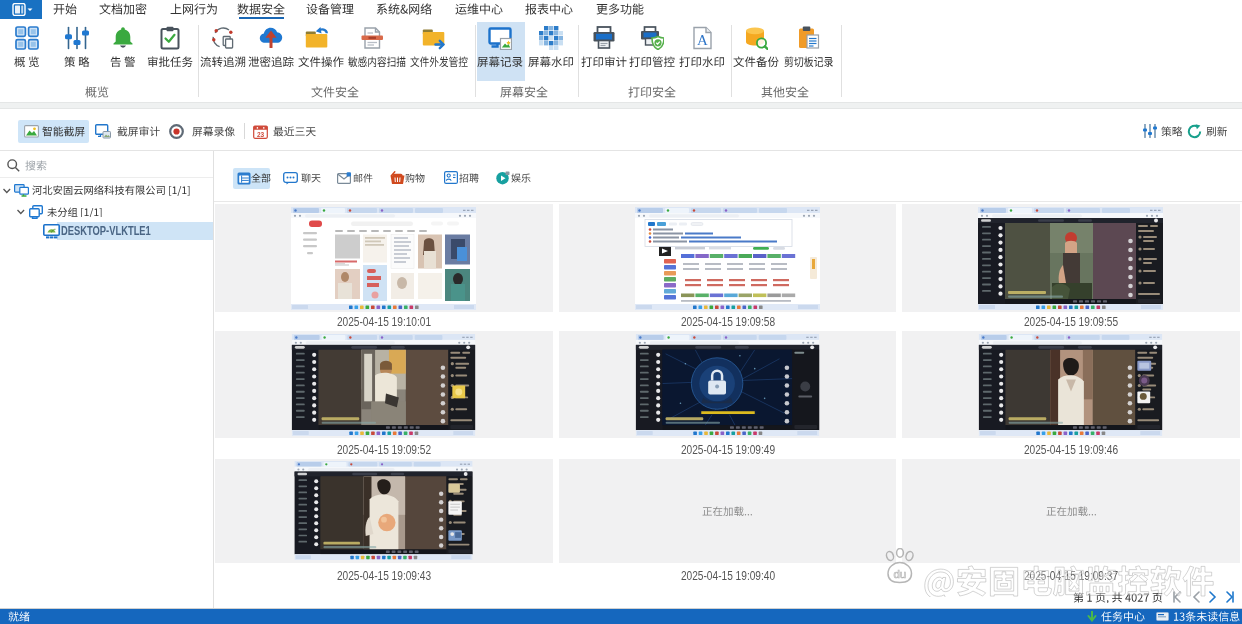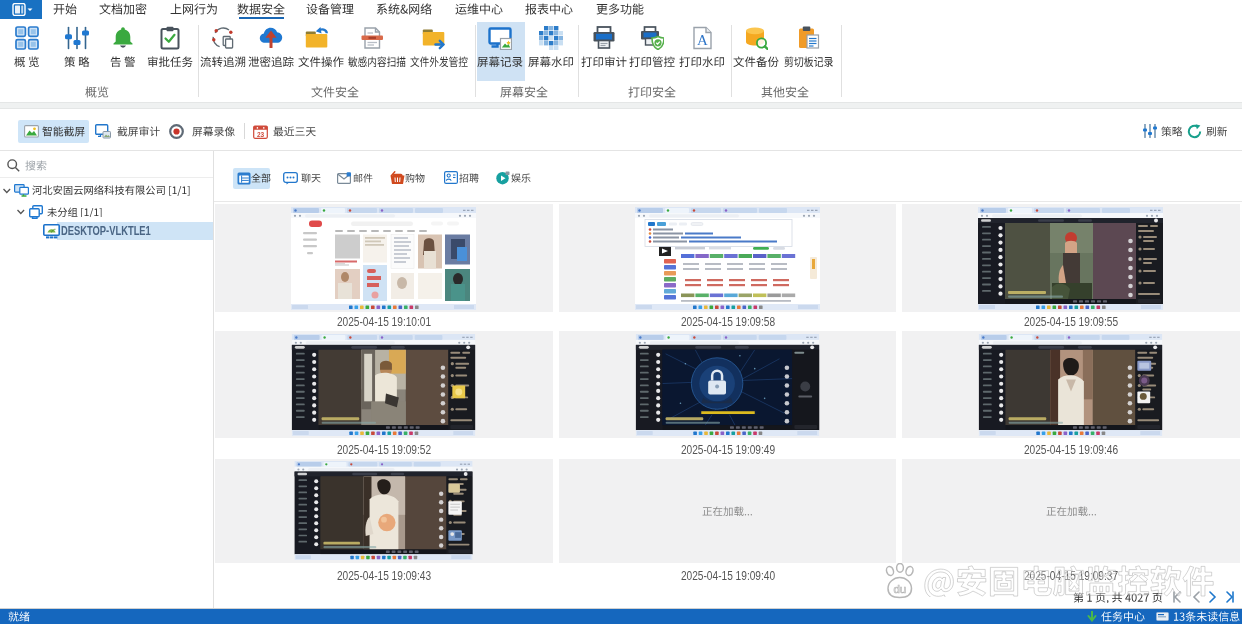--- a/index.html
+++ b/index.html
@@ -1631,21 +1631,21 @@
     </svg></div>
 <div style="position:absolute;left:1207px;top:591px;line-height:0;"><svg width="11" height="12" viewBox="0 0 11 12">
       <path d="M3 1 L8 6 L3 11" stroke="#1f78cc" stroke-width="1.6" fill="none" stroke-linecap="round"></path>
     </svg></div>
 <div style="position:absolute;left:1224px;top:591px;line-height:0;"><svg width="11" height="12" viewBox="0 0 11 12">
       <g fill="none" stroke="#1f78cc" stroke-width="1.6" stroke-linecap="round">
 <path d="M3 1 L8 6 L3 11"></path>
         <line x1="9" y1="1" x2="9" y2="11"></line>
       </g>
     </svg></div>
-<div style="position:absolute;left:883px;top:563px;line-height:0;z-index:30;opacity:0.8;"><svg width="36" height="37" viewBox="0 0 36 37">
+<div style="position:absolute;left:883px;top:548px;line-height:0;z-index:30;opacity:0.8;"><svg width="36" height="37" viewBox="0 0 36 37">
 <g fill="none" stroke="#a0a0a0" stroke-width="1.5" opacity="0.95">
 <ellipse cx="7" cy="8" rx="3.4" ry="4.6" transform="rotate(-18 7 8)"></ellipse>
 <ellipse cx="17" cy="4.8" rx="3.4" ry="4.4"></ellipse>
 <ellipse cx="26.5" cy="8" rx="3.4" ry="4.6" transform="rotate(18 26.5 8)"></ellipse>
 <path d="M16.8 14.5 C23 14.5 28.5 19.5 28.5 25.5 C28.5 31.5 24 34.5 16.8 34.5 C9.6 34.5 5 31.5 5 25.5 C5 19.5 10.6 14.5 16.8 14.5 Z"></path>
 </g>
 <text x="16.8" y="29.5" font-family="Liberation Sans" font-size="11.5" fill="none" stroke="#a0a0a0" stroke-width="0.7" text-anchor="middle" opacity="0.95">du</text>
     </svg></div>
 <div style="position:absolute;left:923.0px;top:565.0px;line-height:0;z-index:30;opacity:0.85;"><svg width="291.7" height="32" viewBox="0 0 9115 1000">
       <g fill="rgba(255,255,255,0.45)" stroke="#9a9a9a" stroke-width="16" transform="translate(0,880) scale(1,-1)">

